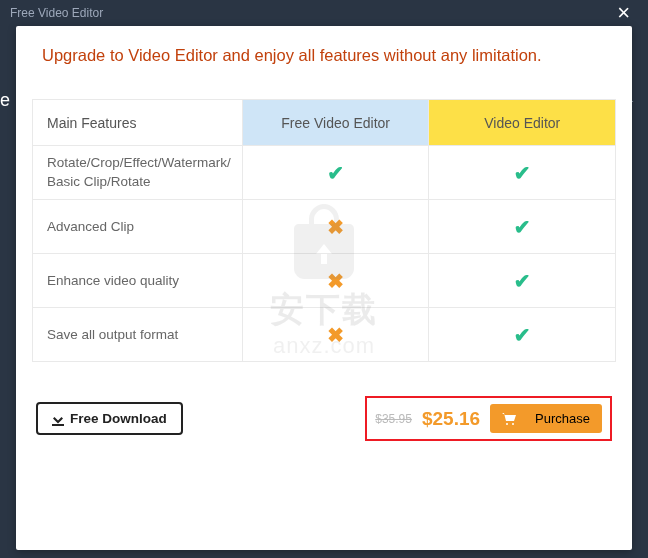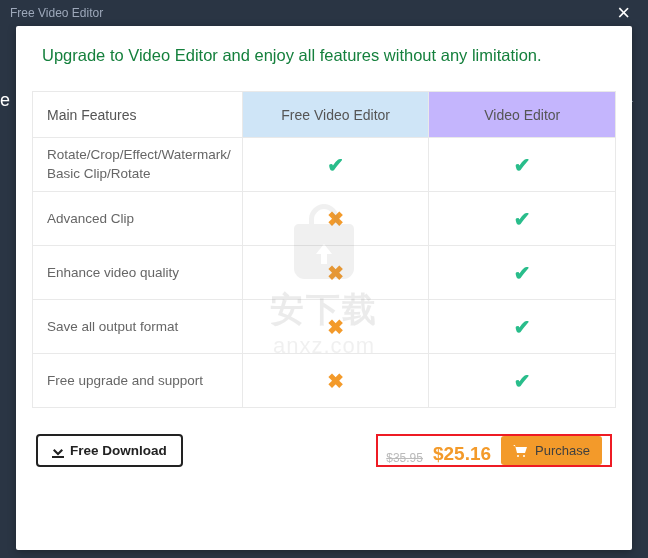--- a/index.html
+++ b/index.html
@@ -1,38 +1,38 @@
 <!DOCTYPE html>
 <html><head>
 <meta charset="utf-8">
 <style>
 *{box-sizing:border-box;margin:0;padding:0}
 body{width:648px;height:558px;background:#2a3544;font-family:"Segoe UI",Arial,sans-serif;overflow:hidden;position:relative}
 .titlebar{height:26px;background:#2a3544;color:#a8b3c4;font-size:12px;padding:5px 10px;display:flex;align-items:center;justify-content:space-between}
 .titlebar .txt{color:#9da8ba}
 .close-btn{color:#fff;font-size:22px;font-weight:300;cursor:pointer;line-height:1;padding:0 8px}
 .modal{position:absolute;left:16px;right:16px;top:26px;bottom:8px;background:#fff;border-radius:2px;box-shadow:0 2px 8px rgba(0,0,0,0.3)}
-.headline{color:#15803d;font-size:16.5px;padding:20px 26px 18px;font-weight:400}
-.table{width:calc(100% - 32px);margin:8px 16px;border-collapse:collapse}
+.headline{color:#c2410c;font-size:16.5px;padding:20px 26px 18px;font-weight:400}
+.table{width:calc(100% - 32px);margin:16px 16px;border-collapse:collapse}
 .table th,.table td{border:1px solid #e9e9e9;text-align:center;vertical-align:middle}
 .table th{height:46px;font-weight:400;font-size:14px;color:#555}
 .table td{height:54px;font-size:13.5px;color:#666}
 .table th:first-child,.table td:first-child{text-align:left;padding-left:14px;width:36%}
 .table th:nth-child(2){background:#cfe5f7}
-.table th:nth-child(3){background:#c4b5fd}
+.table th:nth-child(3){background:#fde047}
 .table td:nth-child(2),.table td:nth-child(3){width:32%}
 .feature-multi{line-height:1.4}
 .chk{display:inline-block;font-weight:bold;font-size:20px;color:#29bd8b}
 .crs{display:inline-block;font-weight:bold;font-size:20px;color:#f39a2a}
 .footer{display:flex;align-items:center;justify-content:space-between;padding:18px 20px}
 .dl-btn{border:2px solid #222;background:#fff;border-radius:4px;padding:7px 14px;font-size:13.5px;font-weight:600;cursor:pointer;display:flex;align-items:center;gap:6px;color:#222}
-.price-area{display:flex;align-items:flex-end;gap:10px;border:2px solid #ee1b24;padding:0 8px}
+.price-area{display:flex;align-items:center;gap:10px;border:2px solid #ee1b24;padding:6px 8px}
 .old-price{color:#bbb;text-decoration:line-through;font-size:12px}
 .new-price{color:#f39a2a;font-size:19px;font-weight:700}
-.buy-btn{background:#f39a2a;color:#404040;border:none;border-radius:3px;padding:7px 12px;font-size:13px;cursor:pointer;display:flex;align-items:center;gap:8px}
+.buy-btn{background:#f39a2a;color:#000000;border:none;border-radius:3px;padding:7px 12px;font-size:13px;cursor:pointer;display:flex;align-items:center;gap:19px}
 .watermark{position:absolute;left:50%;top:50%;transform:translate(-50%,-50%);pointer-events:none;opacity:0.12;z-index:5;text-align:center}
 .watermark .bag{width:70px;height:80px;margin:0 auto 4px}
 .watermark .cn{font-size:34px;color:#666;font-weight:bold;letter-spacing:2px}
 .watermark .dm{font-size:22px;color:#888;letter-spacing:1px}
 .side-hint{position:absolute;right:11px;top:86px;background:#2a3544;color:#8894a6;font-size:15px;padding:2px 4px}
 .side-hint2{position:absolute;left:0;top:90px;color:#fff;font-size:18px}
 </style>
 </head>
 <body>
 
@@ -72,25 +72,20 @@
       <tr>
         <td>Enhance video quality</td>
         <td><span class="crs">✖</span></td>
         <td><span class="chk">✔</span></td>
       </tr>
       <tr>
         <td>Save all output format</td>
         <td><span class="crs">✖</span></td>
         <td><span class="chk">✔</span></td>
       </tr>
-      <tr>
-        <td>Free upgrade and support</td>
-        <td><span class="crs">✖</span></td>
-        <td><span class="chk">✔</span></td>
-      </tr>
     </tbody>
   </table>
 
   <div class="footer">
     <button class="dl-btn">
       <svg width="12" height="14" viewBox="0 0 12 14">
           <path fill="#222" d="M6 0v8.5L2.5 5 1 6.5 6 11.5l5-5L9.5 5 6 8.5V0z"></path>
           <rect fill="#222" y="12" width="12" height="2"></rect>
         </svg>
       <span>Free Download</span>

